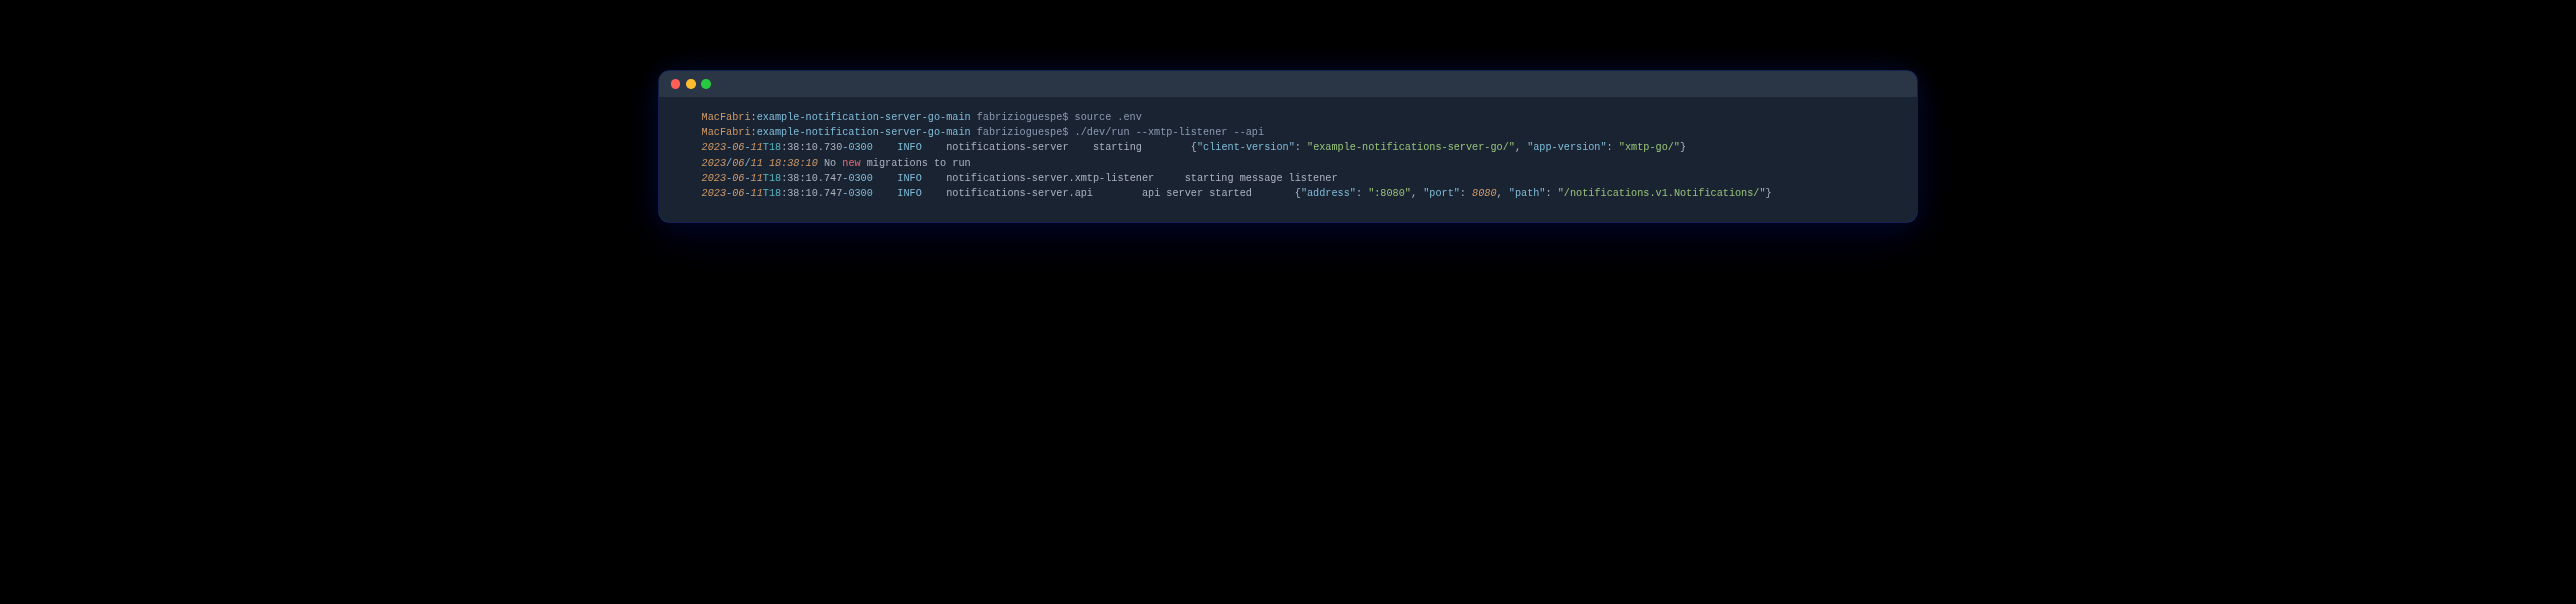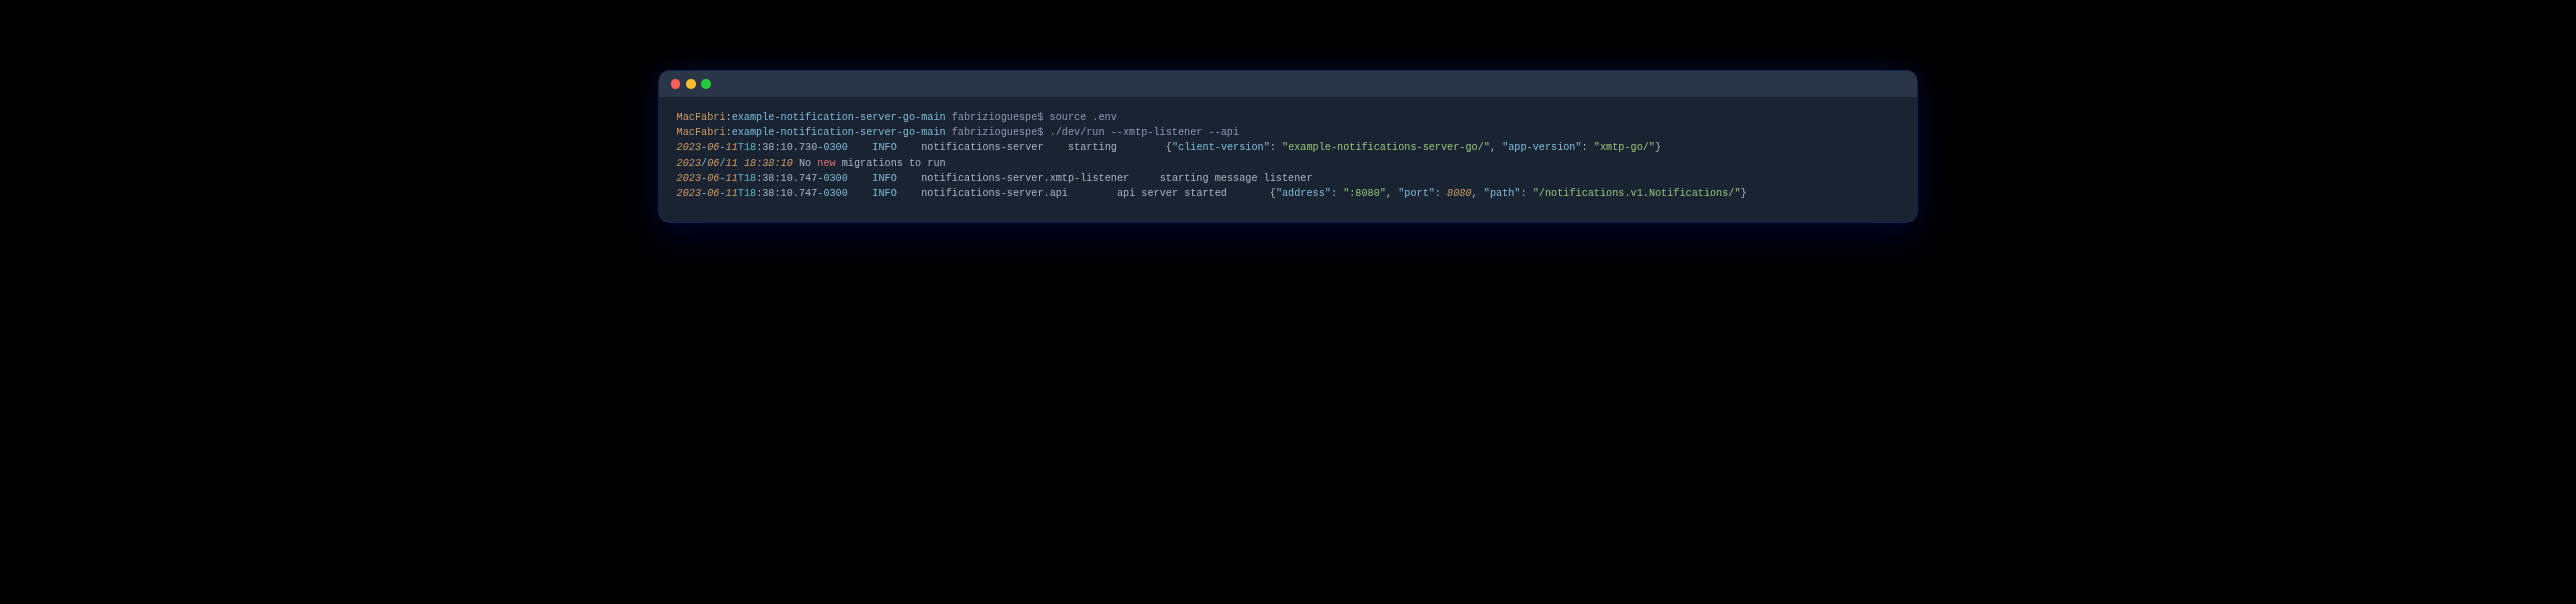--- a/index.html
+++ b/index.html
@@ -37,21 +37,21 @@
     }
     .red { background: #ff5f57; }
     .yellow { background: #febc2e; }
     .green { background: #28c840; }
     .terminal-body {
       padding: 13px 17.6px 20.5px 17.6px;
       color: #8b99b3;
       white-space: pre;
       overflow-x: auto;
     }
-    .line { display: block; }
+    .line { display: block; margin-left: 25px; }
     .host { color: #d19a66; }
     .path { color: #7fbcda; }
     .user { color: #8b99b3; }
     .cmd { color: #8b99b3; }
     .num { color: #d19a66; font-style: italic; }
     .ts-t { color: #56b6c2; }
     .dash-blue { color: #7fbcda; }
     .info { color: #7fbcda; }
     .key { color: #7fbcda; }
     .str { color: #98c379; }

